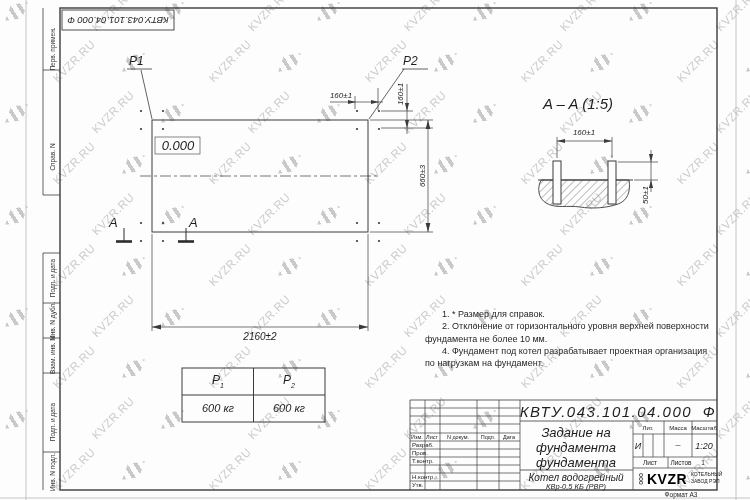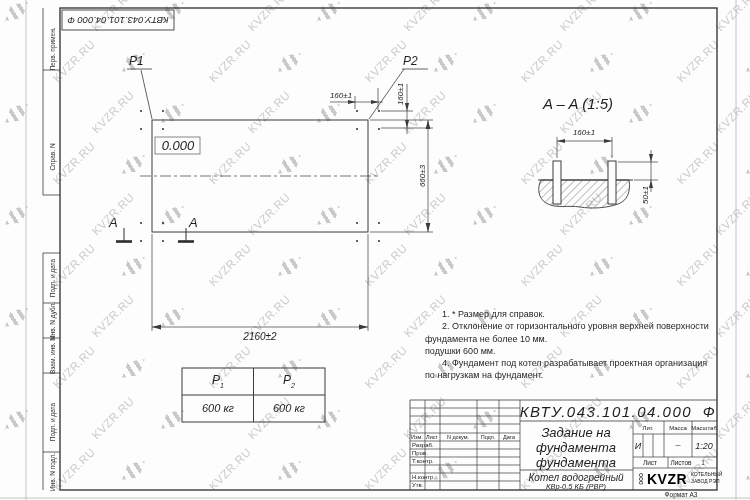--- a/index.html
+++ b/index.html
@@ -280,21 +280,20 @@
 
   <span class="t c" style="left:218px;top:381px;font-size:12px"><span>P</span><sub>1</sub></span>
   <span class="t c" style="left:289px;top:381px;font-size:12px"><span>P</span><sub>2</sub></span>
   <span class="t c" style="left:218px;top:408px;font-size:11px">600 кг</span>
   <span class="t c" style="left:289px;top:408px;font-size:11px">600 кг</span>
 
   <div class="notes">
     <div class="ind">1. * Размер для справок.</div>
     <div class="ind">2. Отклонение от горизонтального уровня верхней поверхности</div>
     <div>фундамента не более 10 мм.</div>
-    <div>подушки 600 мм.</div>
     <div class="ind">4. Фундамент под котел разрабатывает проектная организация</div>
     <div>по нагрузкам на фундамент.</div>
   </div>
 
   <span class="t c" style="left:618px;top:411px;font-size:15px;letter-spacing:1.5px;word-spacing:5px">КВТУ.043.101.04.000  Ф</span>
   <span class="t c tb" style="left:417px;top:437px;font-size:5.5px">Изм.</span>
   <span class="t c tb" style="left:432px;top:437px;font-size:5.5px">Лист</span>
   <span class="t c tb" style="left:458px;top:437px;font-size:5.5px">N докум.</span>
   <span class="t c tb" style="left:488px;top:437px;font-size:5.5px">Подп.</span>
   <span class="t c tb" style="left:509px;top:437px;font-size:5.5px">Дата</span>

